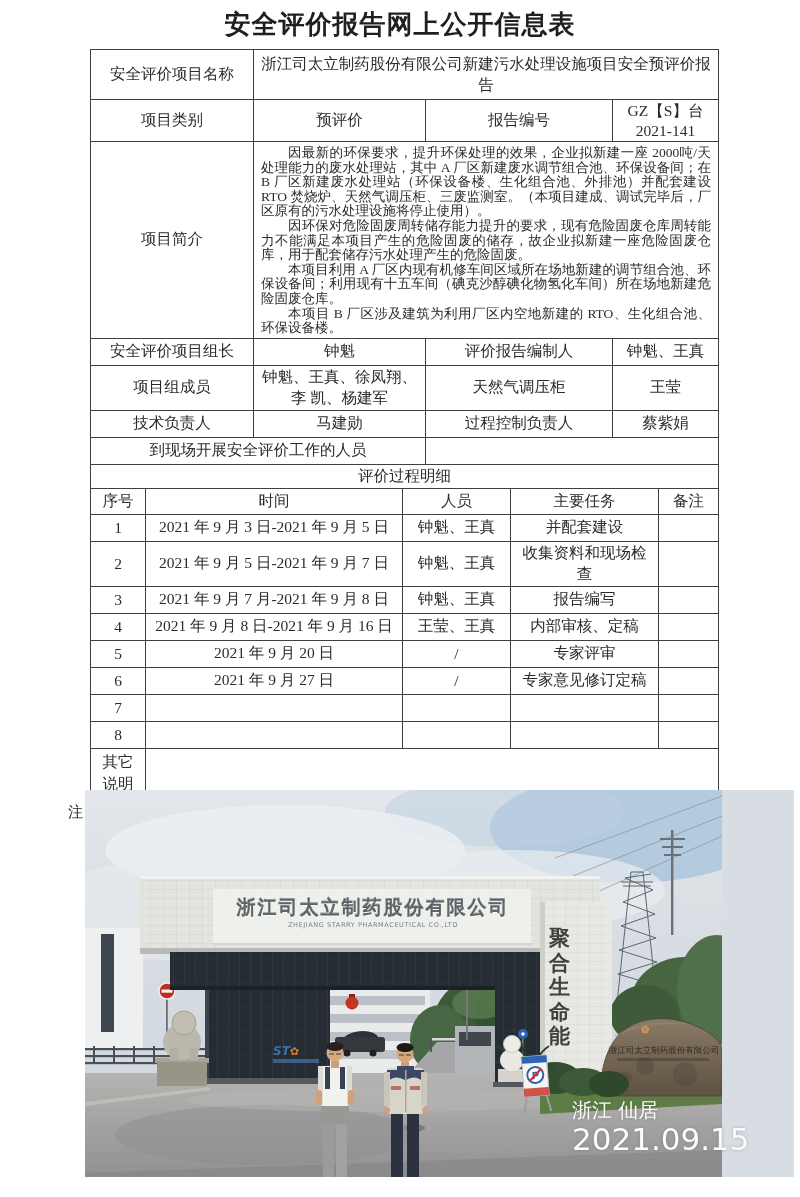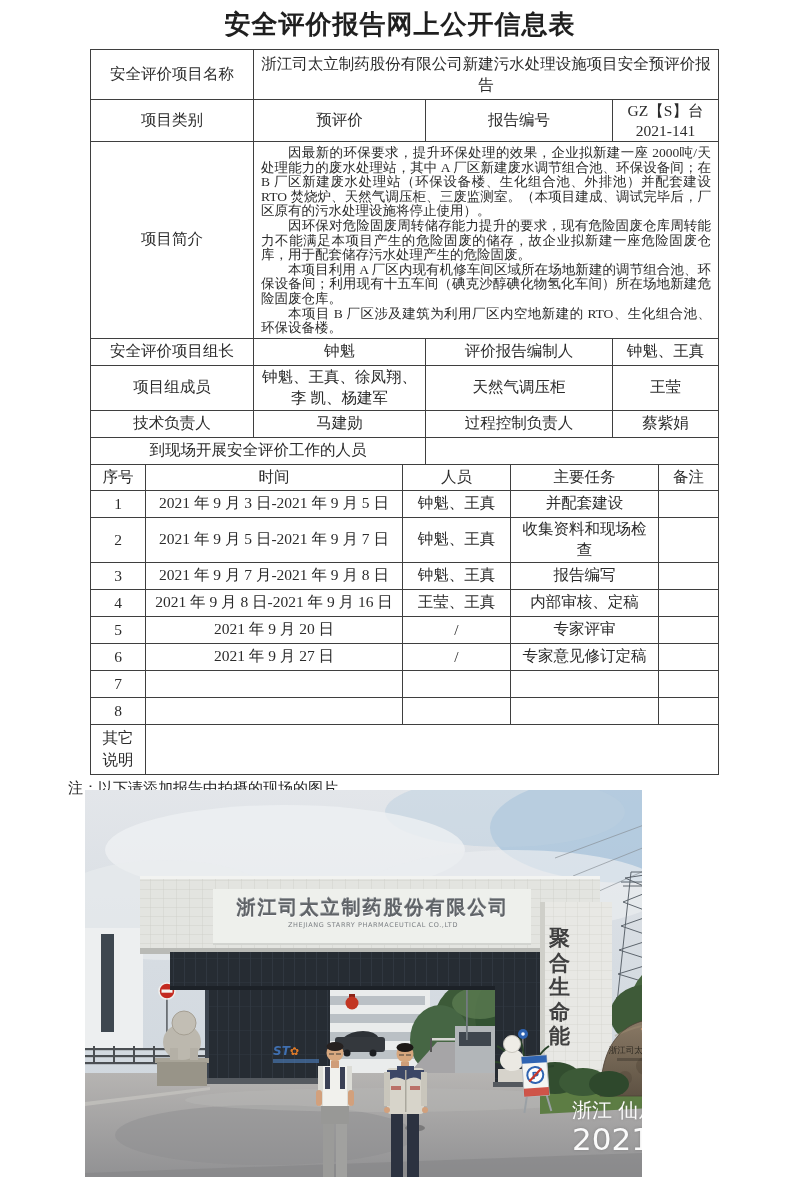--- a/index.html
+++ b/index.html
@@ -12,21 +12,21 @@
   .sheet td{border:1px solid #3f3f3f;text-align:center;vertical-align:middle;
             font-size:15.5px;padding:1px 4px;overflow:hidden;}
   tr.r1{height:50px;} tr.r2{height:38px;} tr.r3{height:188px;}
   tr.r4{height:27px;} tr.r5{height:43px;padding-left:28px;} tr.r6{height:27px;} tr.r7{height:27px;}
   tr.rsec{height:24px;} tr.rhead{height:26px;} tr.rdata{height:27px;} tr.rother{height:50px;}
   td.summary{ text-align:justify; vertical-align:top; padding:4px 7px 2px 7px;}
   td.summary p{margin:0;font-size:13.5px;line-height:14.6px;text-indent:2em;}
   .other-label span{display:block;line-height:22px;}
   .note-line{margin:4px 0 0 68px;font-size:15px;color:#242424;}
   
-  .photo{position:absolute;left:85px;top:790px;width:557px;height:387px;overflow:hidden;
+  .photo{position:absolute;left:85px;top:790px;width:709px;height:387px;overflow:hidden;
          background:#d8dde3;}
   .photo svg{position:absolute;left:0;top:0;}
   .ph-txt{position:absolute;font-family:"Liberation Serif",serif;}
   .gate-cn{left:140px;top:105px;width:296px;text-align:center;font-size:19px;font-weight:bold;
            color:#5f6367;letter-spacing:2px;text-shadow:0 1px 0 #fafafa,0 -1px 0 #94989c;white-space:nowrap;}
   .gate-en{left:140px;top:131px;width:296px;text-align:center;font-size:6.5px;color:#7b7f83;
            letter-spacing:.6px;font-family:"DejaVu Sans",sans-serif;white-space:nowrap;}
   .pillar-slogan{left:463px;top:136px;width:23px;font-size:21px;line-height:24.5px;font-weight:bold;
                  color:#404040;word-break:break-all;text-align:center;}
   .booth-logo{left:188px;top:254px;font-family:"DejaVu Sans",sans-serif;font-style:italic;
@@ -103,20 +103,23 @@
 
   <table class="sheet second">
     <colgroup>
         <col style="width:55px">
         <col style="width:257px">
         <col style="width:108px">
         <col style="width:148px">
         <col style="width:60px">
       </colgroup>
     <tbody>
+        <tr class="rsec">
+      <td colspan="5">评价过程明细</td>
+    </tr>
     <tr class="rhead">
       <td>序号</td>
       <td>时间</td>
       <td>人员</td>
       <td>主要任务</td>
       <td>备注</td>
     </tr>
     <tr class="rdata">
       <td>1</td>
       <td>2021 年 9 月 3 日-2021 年 9 月 5 日</td>

